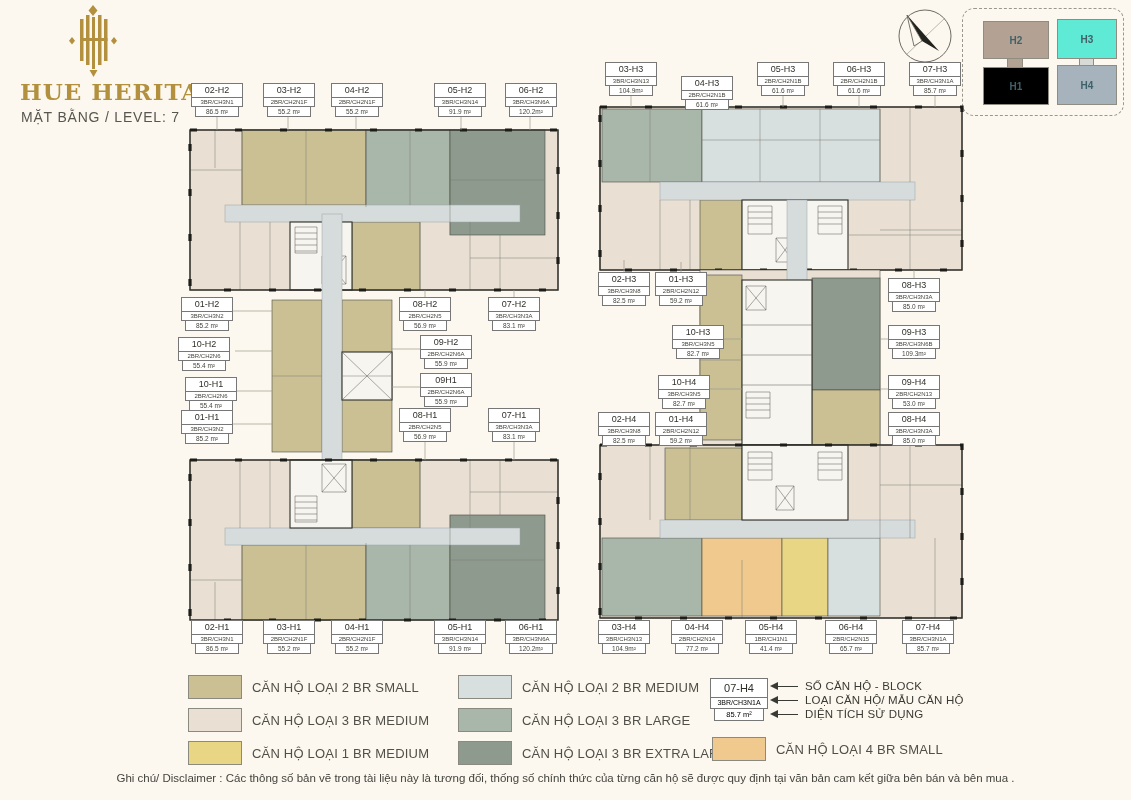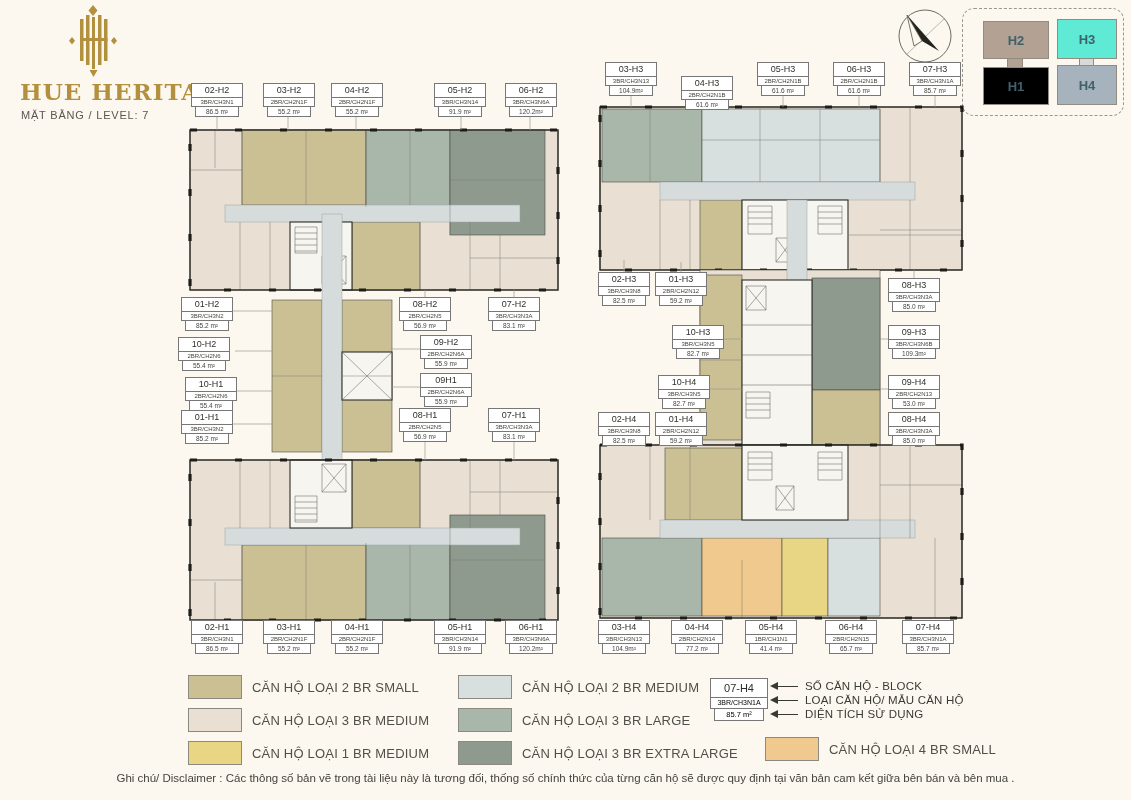--- a/index.html
+++ b/index.html
@@ -2,29 +2,29 @@
 <html style="--brand_gold: #b2903e; --c2s: #cbc094; --c3m: #e9dfd2; --c1m: #e8d685; --c2m: #d8e0df; --c3l: #a9b7aa; --c3xl: #8e9a8e; --c4s: #f0c98e; --ccorr: #d6dbdc;"><head>
 <meta charset="utf-8">
 <style>
   html,body{margin:0;padding:0;background:#fcf8ef;font-family:"Liberation Sans",sans-serif;}
   #page{position:relative;width:1131px;height:800px;background:#fcf8ef;overflow:hidden;}
 
   
   #brand-monogram{position:absolute;left:66px;top:4px;}
   #brand-title{position:absolute;left:20px;top:78px;width:300px;font-family:"DejaVu Serif","Liberation Serif",serif;
     font-weight:bold;font-size:23px;letter-spacing:1px;color:var(--brand_gold);}
-  #brand-subtitle{position:absolute;left:21px;top:109px;font-size:11px;letter-spacing:0.8px;color:#57564f;}
+  #brand-subtitle{position:absolute;left:21px;top:109px;font-size:14px;letter-spacing:0.8px;color:#57564f;}
 
   
   #compass{position:absolute;left:893px;top:6px;}
 
   
   #keyplan{position:absolute;left:962px;top:8px;width:160px;height:106px;border:1.5px dashed #9a988c;border-radius:12px;}
   .kp-tower{position:absolute;display:flex;align-items:center;justify-content:center;
-    font-size:13px;font-weight:bold;color:#41616a;border:1px solid #8f8d82;}
+    font-size:10px;font-weight:bold;color:#41616a;border:1px solid #8f8d82;}
   #kp-h2{left:20px;top:12px;width:64px;height:36px;background:#b3a294;}
   #kp-h3{left:94px;top:10px;width:58px;height:38px;background:#5eead4;}
   #kp-h1{left:20px;top:58px;width:64px;height:36px;background:#000000;}
   #kp-h4{left:94px;top:56px;width:58px;height:38px;background:#a6b3bd;}
   .kp-conn{position:absolute;border:1px solid #8f8d82;}
   #kp-c1{left:44px;top:47px;width:14px;height:12px;background:#b3a294;}
   #kp-c2{left:116px;top:47px;width:13px;height:10px;background:#d8dad7;}
 
   
   #plan{position:absolute;left:0;top:0;z-index:1;}
@@ -63,21 +63,21 @@
   #g-rb .ul:nth-of-type(3){left:745px;top:620px} #g-rb .ul:nth-of-type(4){left:825px;top:620px}
   #g-rb .ul:nth-of-type(5){left:902px;top:620px}
   #g-rl .ul:nth-of-type(1){left:598px;top:272px} #g-rl .ul:nth-of-type(2){left:655px;top:272px}
   #g-rl .ul:nth-of-type(3){left:672px;top:325px} #g-rl .ul:nth-of-type(4){left:658px;top:375px}
   #g-rl .ul:nth-of-type(5){left:598px;top:412px} #g-rl .ul:nth-of-type(6){left:655px;top:412px}
   #g-rr .ul:nth-of-type(1){left:888px;top:278px} #g-rr .ul:nth-of-type(2){left:888px;top:325px}
   #g-rr .ul:nth-of-type(3){left:888px;top:375px} #g-rr .ul:nth-of-type(4){left:888px;top:412px}
 
   
   .legend-col{position:absolute;z-index:2;}
-  #legend-col1{left:188px;top:676px;} #legend-col2{left:458px;top:676px;} #legend-col3{left:765px;top:738px;text-align:right;}
+  #legend-col1{left:188px;top:676px;} #legend-col2{left:458px;top:676px;} #legend-col3{left:712px;top:738px;text-align:right;}
   .lrow{display:flex;align-items:center;height:22px;margin-bottom:11px;}
   .swatch{width:52px;height:22px;border:1px solid #8a8a80;margin-right:10px;flex:none;}
   .ltext{font-size:13px;color:#504f48;letter-spacing:0.2px;white-space:nowrap;}
 
   
   #example{position:absolute;left:710px;top:678px;width:260px;height:48px;z-index:2;}
   #ex-box{position:absolute;left:0;top:0;width:58px;text-align:center;line-height:1;}
   #ex-box .e1{font-size:11px;height:18px;line-height:18px;background:#fff;border:1px solid #777;color:#2f2f2a;}
   #ex-box .e2{font-size:7px;height:10px;line-height:10px;background:#fff;border:1px solid #777;border-top:none;}
   #ex-box .e3{font-size:7.5px;height:11px;line-height:11px;background:#fff;border:1px solid #777;border-top:none;width:48px;margin:0 auto;}

